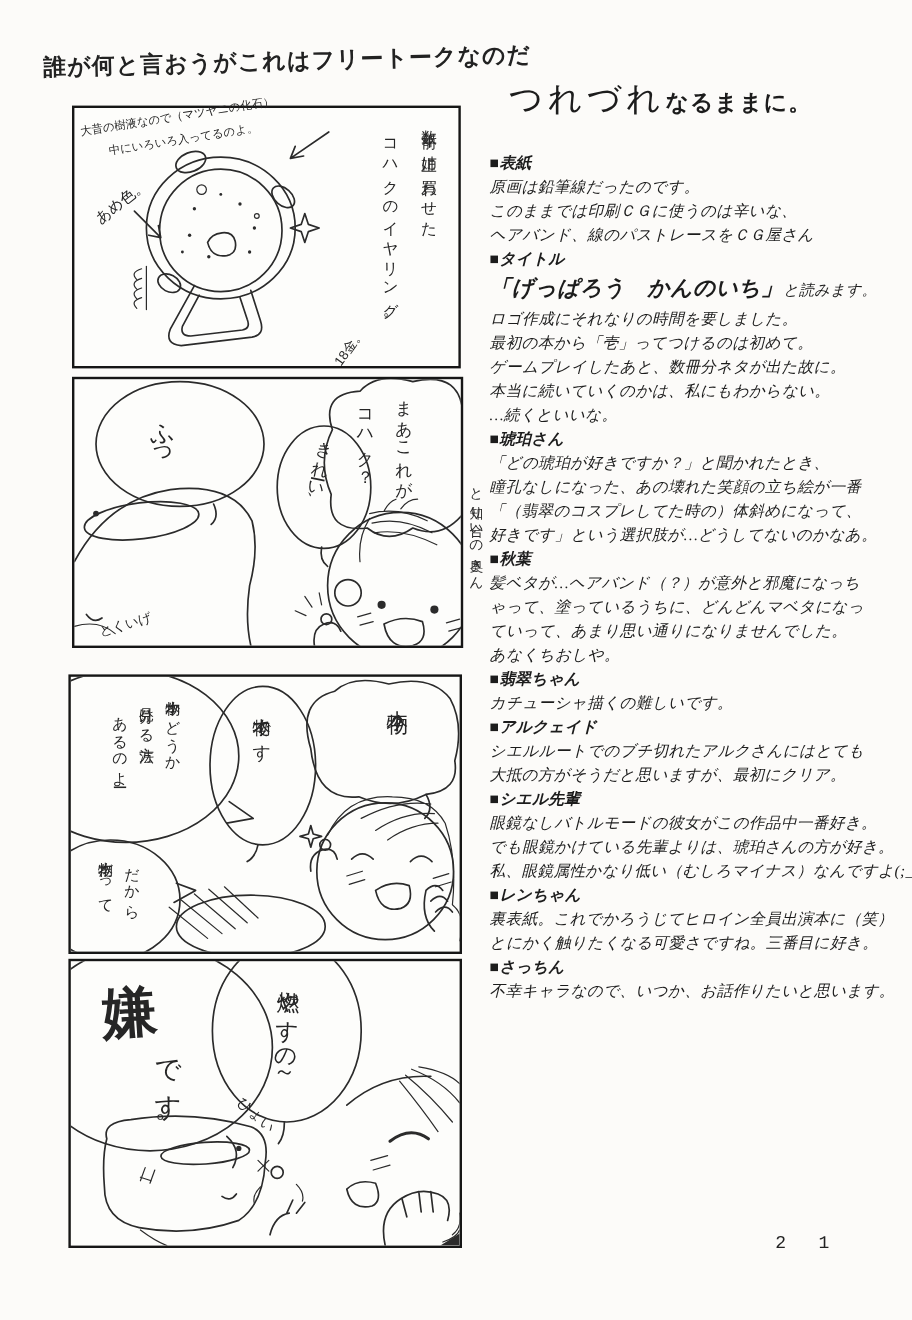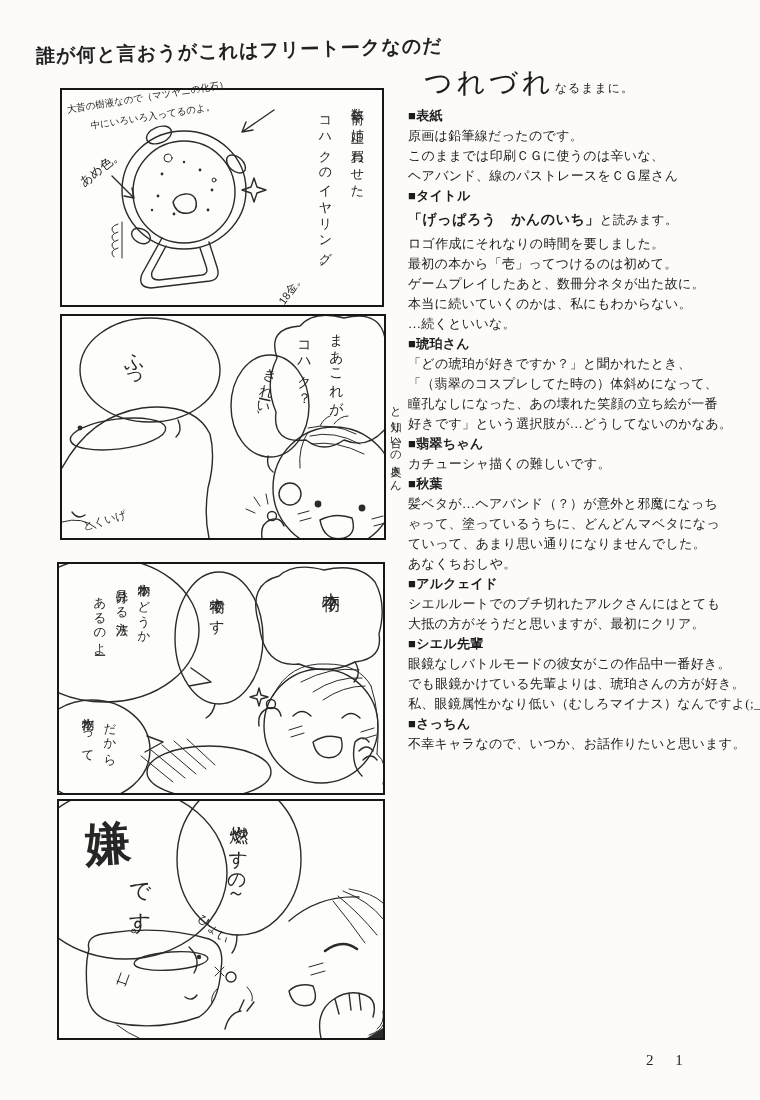--- a/index.html
+++ b/index.html
@@ -19,30 +19,30 @@
   }
   .panel svg{position:absolute; left:0; top:0;}
   .scrawl{
     position:absolute; left:36px; top:38px; font-size:19px; font-weight:700;
     letter-spacing:1px; transform:rotate(-1.5deg); white-space:nowrap; color:#222;
   }
   .essay{position:absolute; left:408px; top:64px; width:346px; color:#1c1c1c;
     font-family:"Liberation Serif", serif;}
   .essay-title{white-space:nowrap;}
   .essay-title .big{font-size:28px; letter-spacing:4px; font-weight:500;margin-left:16px;}
-  .essay-title .small{font-size:12px; letter-spacing:1px;}
-  .essay-body{margin-top:4px; font-size:13px; line-height:20px; letter-spacing:0.3px;}
+  .essay-title .small{font-size:19px; letter-spacing:1px;font-weight:bold;}
+  .essay-body{margin-top:24px; font-size:13px; line-height:20px; letter-spacing:0.3px;font-style:italic;}
   .essay-body .head{font-weight:700; white-space:nowrap;}
   .essay-body .line{white-space:nowrap;}
   .quoteline{white-space:nowrap; line-height:28px;}
-  .quoteline .q{font-size:14px; font-weight:700; letter-spacing:0.5px;}
+  .quoteline .q{font-size:18px; font-weight:700; letter-spacing:0.5px;}
   .quoteline .qs{font-size:12.5px;}
   .pagenum{
-    position:absolute; left:646px; top:1052px; font-size:15px; letter-spacing:9px;
-    font-family:Liberation Serif, serif; color:#222;
+    position:absolute; left:646px; top:1028px; font-size:15px; letter-spacing:9px;
+    font-family:Liberation Mono, monospace; color:#222;
   }
   .pan-text{position:absolute; color:#262626;}
   svg .ln{fill:none; stroke:#2b2b2b; stroke-width:1.4; stroke-linecap:round; stroke-linejoin:round;}
   svg .thin{stroke-width:1;}
   svg .bold{stroke-width:2.6;}
   svg .dot{fill:#2b2b2b; stroke:none;}
 </style>
 </head>
 <body>
 
@@ -231,51 +231,56 @@
         <div class="line">ロゴ作成にそれなりの時間を要しました。</div>
         <div class="line">最初の本から「壱」ってつけるのは初めて。</div>
         <div class="line">ゲームプレイしたあと、数冊分ネタが出た故に。</div>
         <div class="line">本当に続いていくのかは、私にもわからない。</div>
         <div class="line">…続くといいな。</div>
       </section>
 
       <section>
         <div class="head">■琥珀さん</div>
         <div class="line">「どの琥珀が好きですか？」と聞かれたとき、</div>
+        <div class="line">瞳孔なしになった、あの壊れた笑顔の立ち絵が一番</div>
         <div class="line">「（翡翠のコスプレしてた時の）体斜めになって、</div>
-        <div class="line">瞳孔なしになった、あの壊れた笑顔の立ち絵が一番</div>
         <div class="line">好きです」という選択肢が…どうしてないのかなあ。</div>
-      </section>
-
-      <section>
-        <div class="head">■翡翠ちゃん</div>
-        <div class="line">カチューシャ描くの難しいです。</div>
       </section>
 
       <section>
         <div class="head">■秋葉</div>
         <div class="line">髪ベタが…ヘアバンド（？）が意外と邪魔になっち</div>
         <div class="line">ゃって、塗っているうちに、どんどんマベタになっ</div>
         <div class="line">ていって、あまり思い通りになりませんでした。</div>
         <div class="line">あなくちおしや。</div>
       </section>
 
       <section>
+        <div class="head">■翡翠ちゃん</div>
+        <div class="line">カチューシャ描くの難しいです。</div>
+      </section>
+
+      <section>
         <div class="head">■アルクェイド</div>
         <div class="line">シエルルートでのブチ切れたアルクさんにはとても</div>
         <div class="line">大抵の方がそうだと思いますが、最初にクリア。</div>
       </section>
 
       <section>
         <div class="head">■シエル先輩</div>
         <div class="line">眼鏡なしバトルモードの彼女がこの作品中一番好き。</div>
         <div class="line">でも眼鏡かけている先輩よりは、琥珀さんの方が好き。</div>
         <div class="line">私、眼鏡属性かなり低い（むしろマイナス）なんですよ(;_;)</div>
       </section>
 
+      <section>
+        <div class="head">■レンちゃん</div>
+        <div class="line">裏表紙。これでかろうじてヒロイン全員出演本に（笑）</div>
+        <div class="line">とにかく触りたくなる可愛さですね。三番目に好き。</div>
+      </section>
 
       <section>
         <div class="head">■さっちん</div>
         <div class="line">不幸キャラなので、いつか、お話作りたいと思います。</div>
       </section>
 
     </div>
   </aside>
 
   <div class="pagenum">2 1</div>

